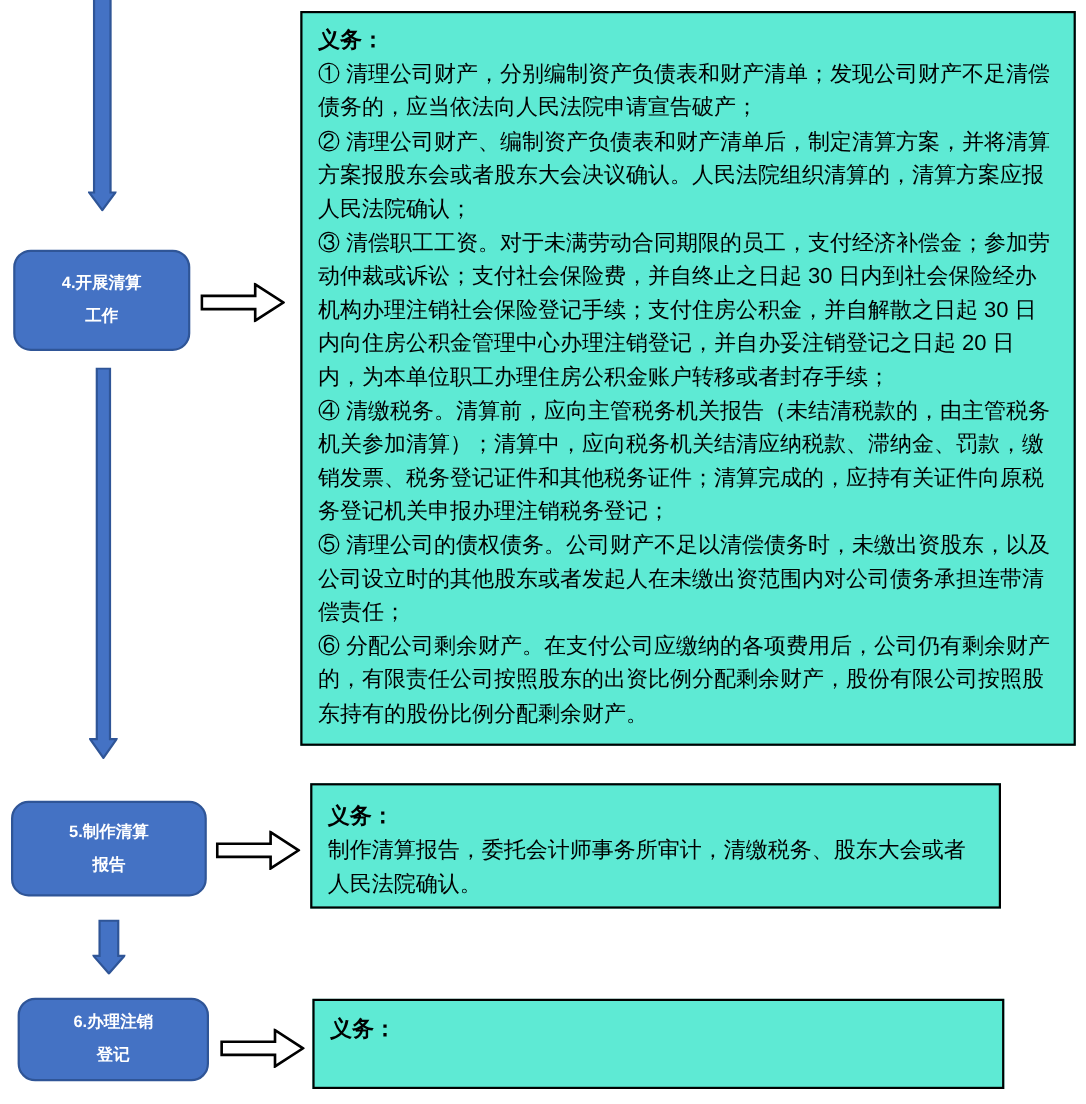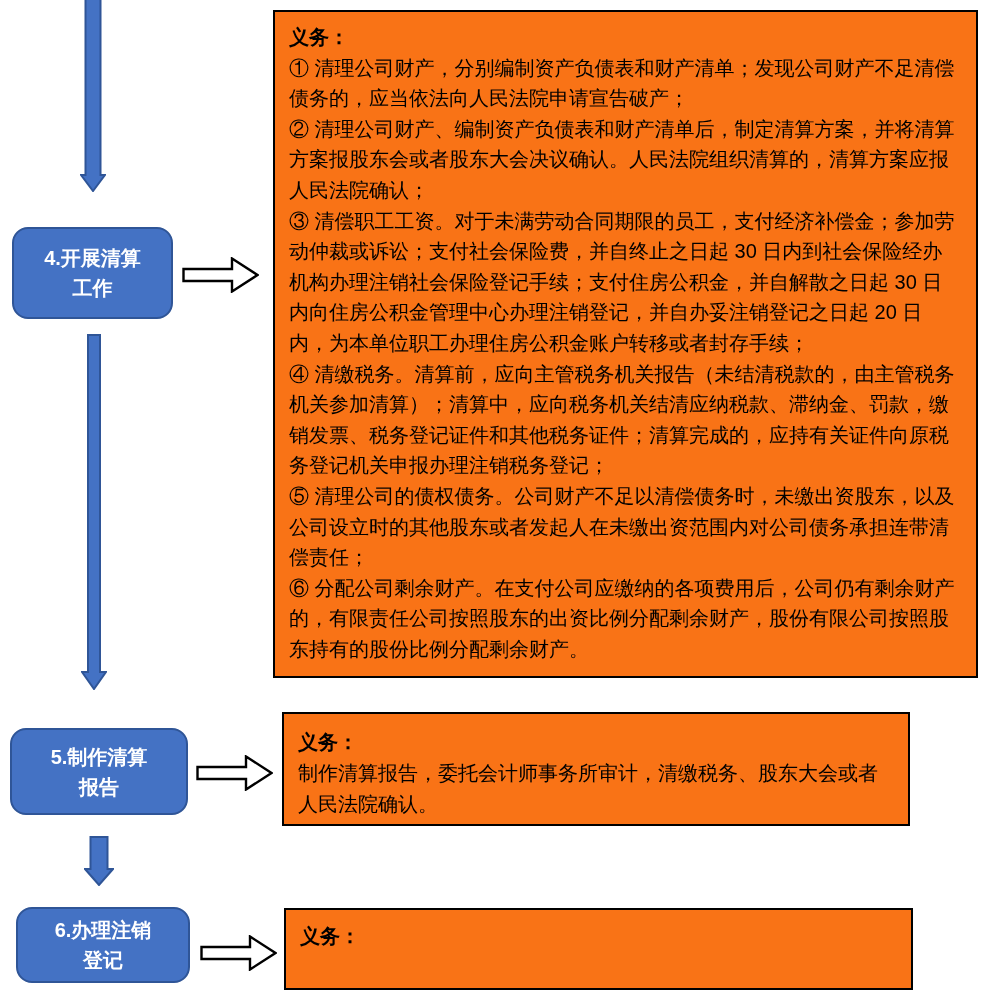--- a/index.html
+++ b/index.html
@@ -24,36 +24,36 @@
   .abs { position: absolute; }
 
   
   .step-node {
     position: absolute;
     background: var(--step-fill);
     border: 2.5px solid var(--step-border);
     border-radius: 16px;
     color: var(--step-text);
     font-weight: bold;
-    font-size: 20px;
+    font-size: 15px;
     line-height: 30px;
     display: flex;
     flex-direction: column;
     align-items: center;
     justify-content: center;
     text-align: center;
   }
   .step-4 { left: 12px;  top: 227px; width: 161px; height: 92px; }
   .step-5 { left: 10px;  top: 728px; width: 178px; height: 87px; }
   .step-6 { left: 16px;  top: 907px; width: 174px; height: 76px; }
 
   
   .duty-box {
     position: absolute;
-    background: #f97316;
+    background: #5eead4;
     border: 2px solid var(--duty-border);
     color: var(--duty-text);
     font-size: 20px;
     line-height: 31px;
     padding: 10px 14px;
   }
   .duty-box p { margin: 0; }
   .duty-title { font-weight: bold; }
   .duty-4 { left: 273px; top: 10px;  width: 705px; height: 668px; line-height: 30.6px; }
   .duty-5 { left: 282px; top: 712px; width: 628px; height: 114px; padding-top: 13px; }

